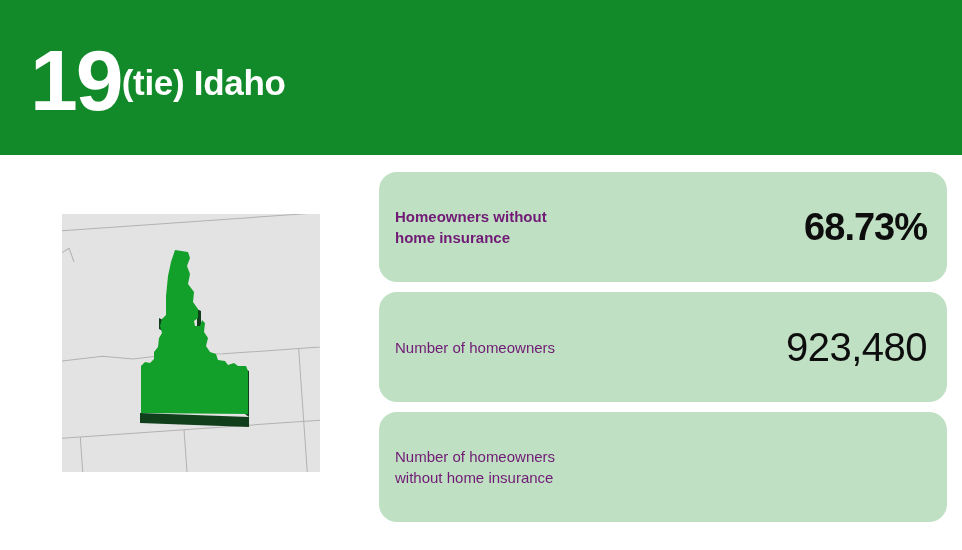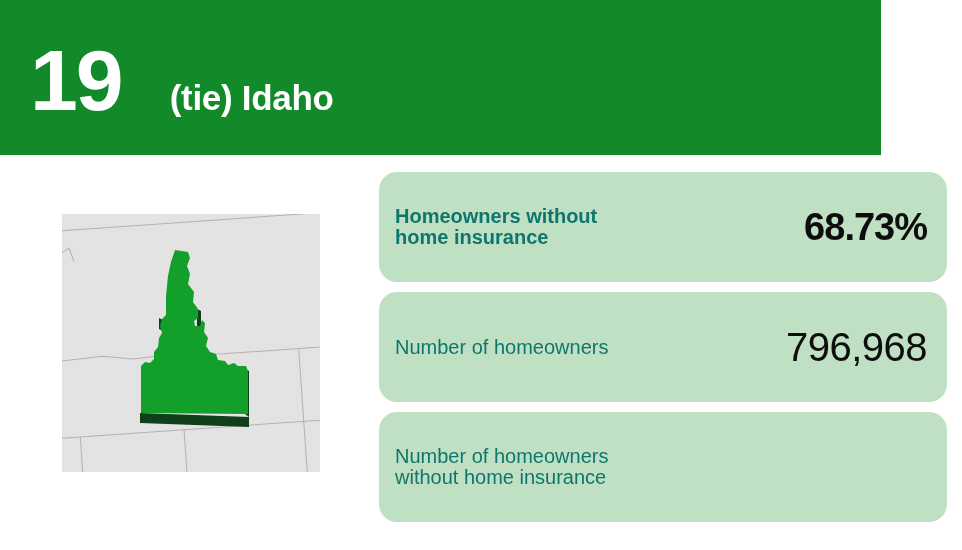--- a/index.html
+++ b/index.html
@@ -13,44 +13,43 @@
     font-family: "Liberation Sans", sans-serif;
     overflow: hidden;
     position: relative;
   }
 
   
   #header-bar {
     position: absolute;
     left: 0;
     top: 0;
-    width: 881px;
+    width: 962px;
     height: 155px;
     background: #128a29;
     display: flex;
     align-items: center;
   }
   #rank-number {
     font-size: 86px;
     font-weight: bold;
     color: #ffffff;
     line-height: 1;
     margin-left: 30px;
     letter-spacing: -2px;
     position: relative;
     top: 2px;
   }
   #header-title {
     font-size: 35px;
     font-weight: bold;
     color: #ffffff;
     line-height: 1;
-    margin-left: 48px;
-    position: relative;
-    top: 20px;
+    position: relative;
+    top: 5px;
     letter-spacing: -0.3px;
   }
 
   
   #map-panel {
     position: absolute;
     left: 62px;
     top: 214px;
     width: 258px;
     height: 258px;
@@ -75,22 +74,22 @@
     background: #bfe0c3;
     border-radius: 18px;
     margin-bottom: 10px;
     display: flex;
     align-items: center;
     justify-content: space-between;
     box-sizing: border-box;
     padding: 0 20px 0 16px;
   }
   .stat-label {
-    color: #0f766e;
-    font-size: 20px;
+    color: #701a75;
+    font-size: 15px;
     line-height: 21px;
     white-space: pre-line;
     max-width: 320px;
   }
   .stat-value {
     color: #0d0d0d;
     font-size: 40px;
     line-height: 1;
     white-space: nowrap;
     letter-spacing: -0.5px;
@@ -189,21 +188,21 @@
 <div id="cards-column">
 
   <div class="stat-card emphasis">
     <div class="stat-label">Homeowners without
 home insurance</div>
     <div class="stat-value">68.73%</div>
   </div>
 
   <div class="stat-card">
     <div class="stat-label">Number of homeowners</div>
-    <div class="stat-value">796,968</div>
+    <div class="stat-value">923,480</div>
   </div>
 
   <div class="stat-card">
     <div class="stat-label">Number of homeowners
 without home insurance</div>
   </div>
 
 </div>
 
 </body></html>

